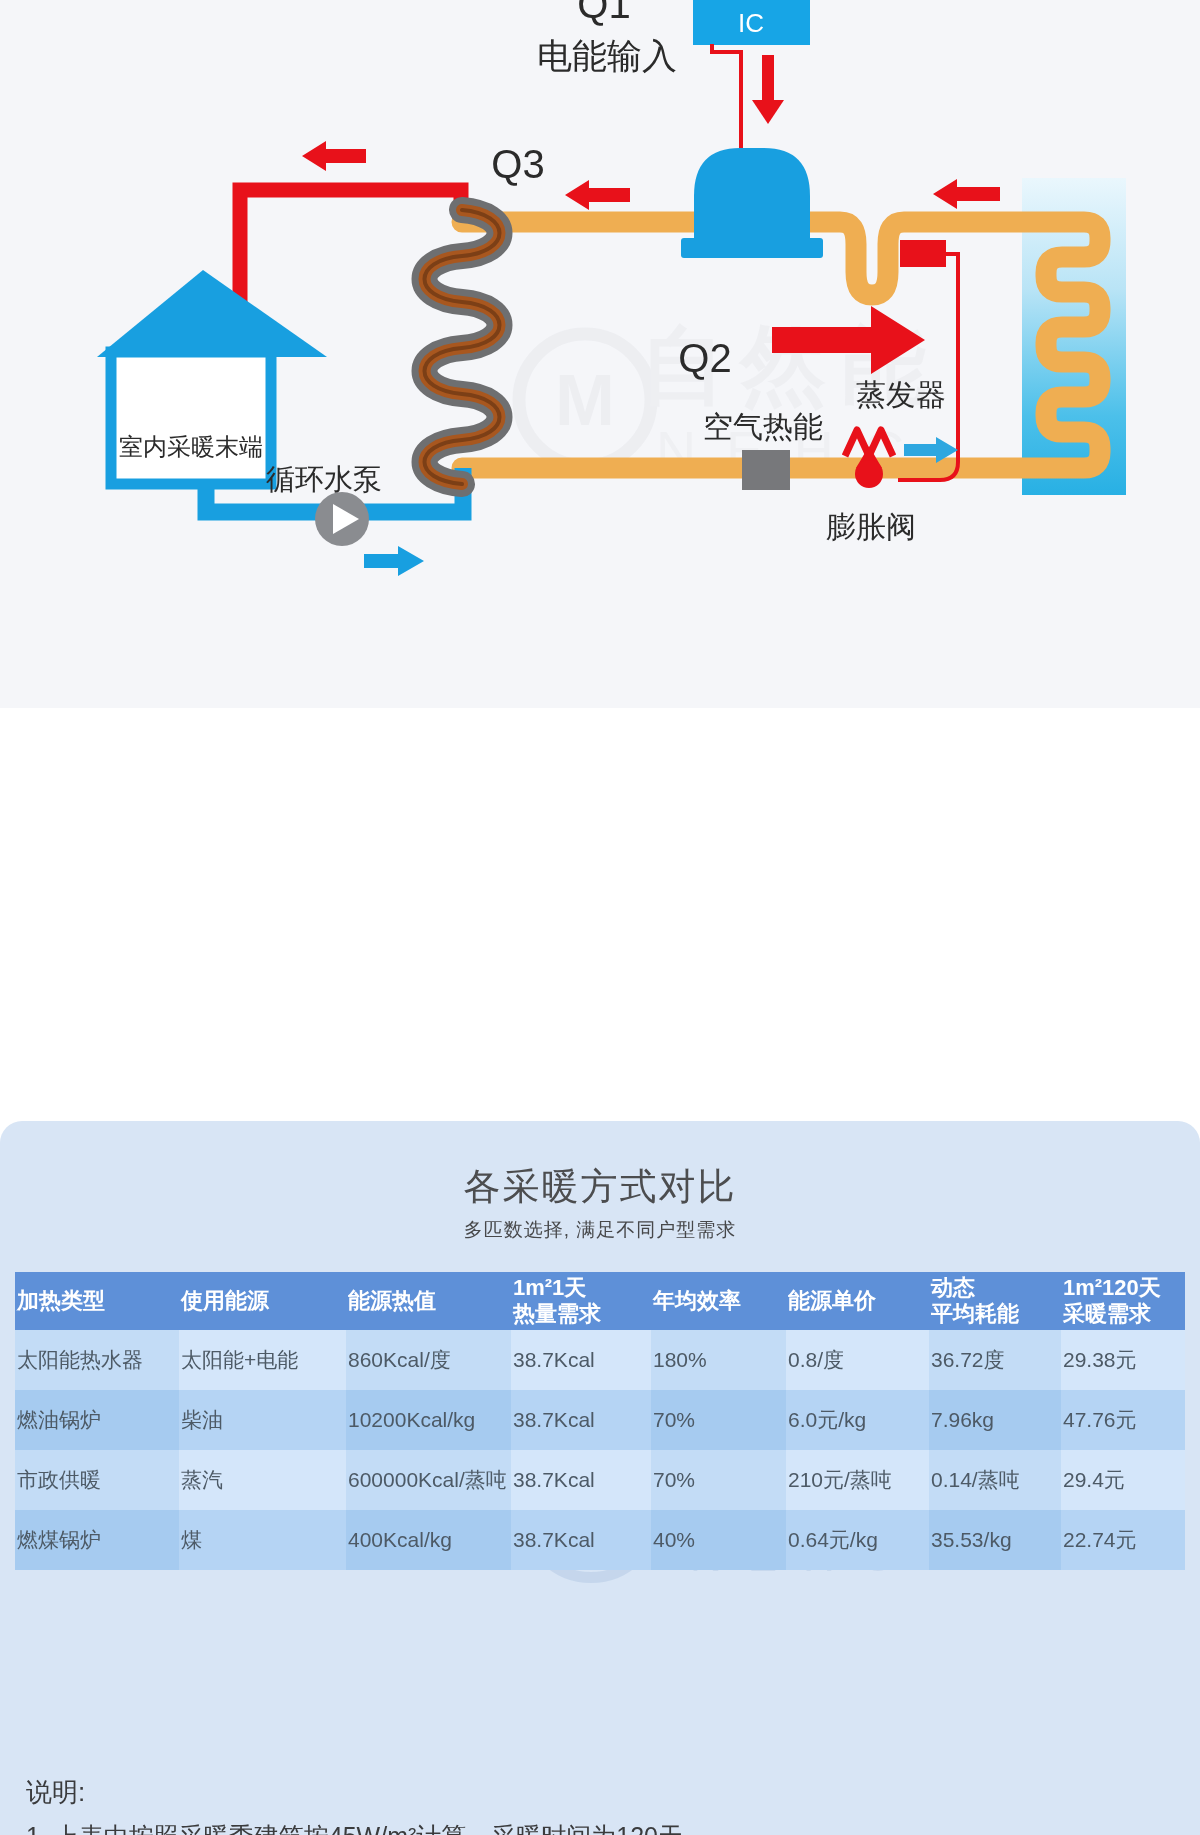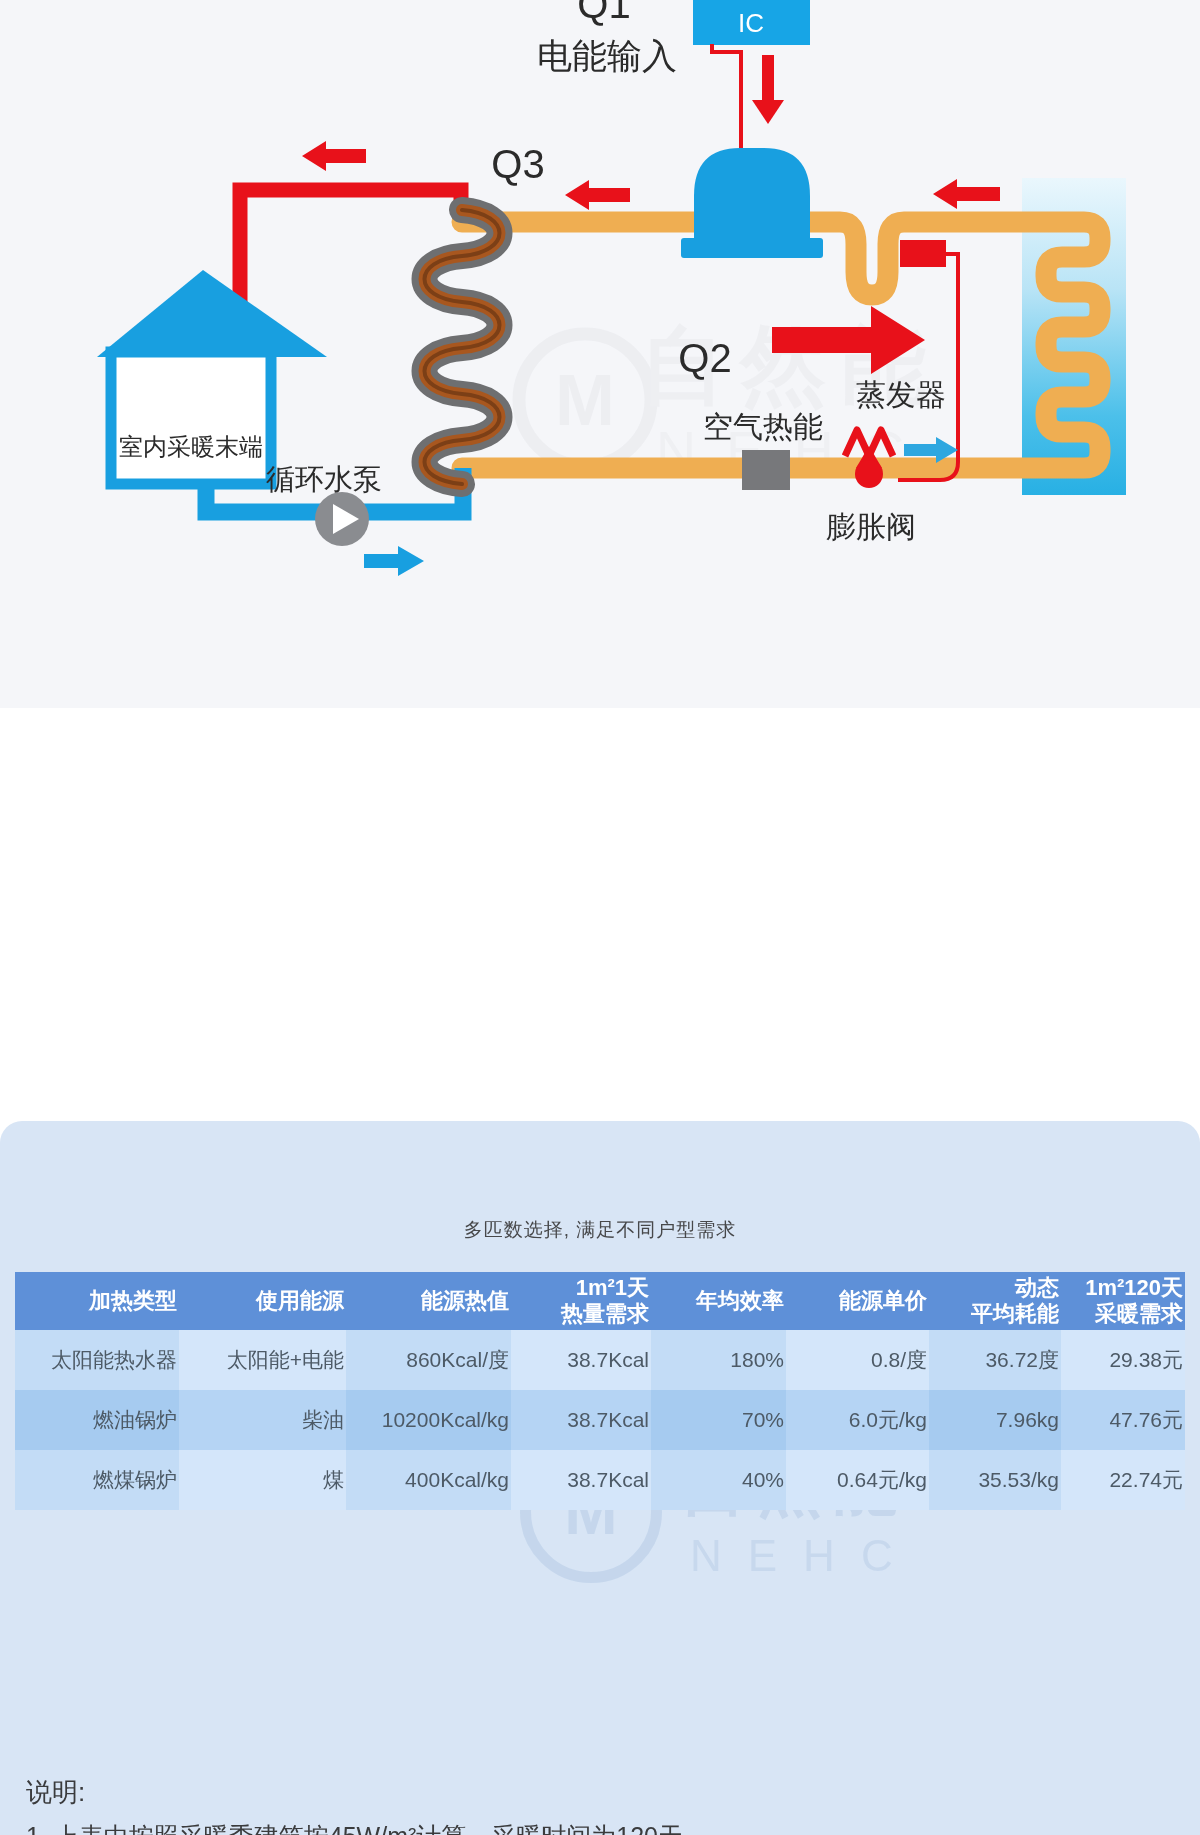--- a/index.html
+++ b/index.html
@@ -57,21 +57,21 @@
     display:flex;align-items:center;justify-content:center;font-weight:bold;
   }
   .wm .wm-cn{position:absolute;font-weight:bold;letter-spacing:10px;white-space:nowrap;}
   .wm .wm-en{position:absolute;letter-spacing:26px;white-space:nowrap;}
   
   #table-section{top:1121px;height:714px;background:#d8e5f5;border-radius:22px 22px 0 0;}
   #cmp-title{position:absolute;top:41px;width:100%;text-align:center;color:#4c4d4f;font-size:37px;font-weight:400;letter-spacing:2px;}
   #cmp-subtitle{position:absolute;top:96px;width:100%;text-align:center;color:#47484a;font-size:19px;letter-spacing:1px;}
   #cmp-table{
     position:absolute;left:15px;top:151px;width:1170px;
-    border-collapse:collapse;table-layout:fixed;text-align:right;
+    border-collapse:collapse;table-layout:fixed;text-align:left;
   }
   #cmp-table th{
     background:#5e90d8;color:#ffffff;font-size:22px;font-weight:bold;
     height:58px;white-space:pre-line;line-height:26px;padding:0 2px;
   }
   #cmp-table td{height:60px;font-size:21px;color:#4d5a66;padding:0 2px;}
   #cmp-table col:nth-child(1){width:164px;} #cmp-table col:nth-child(2){width:167px;}
   #cmp-table col:nth-child(3){width:165px;} #cmp-table col:nth-child(4){width:140px;}
   #cmp-table col:nth-child(5){width:135px;} #cmp-table col:nth-child(6){width:143px;}
   #cmp-table col:nth-child(7){width:132px;} #cmp-table col:nth-child(8){width:124px;}
@@ -239,20 +239,21 @@
   <div class="model-block" style="left:877px;top:1022px;">
     <span class="marker">◄</span>
     <div>
         <div>DHCRK-20M/BIBPWa</div>
         <div>HCRK-20M/BIBPWa</div>
       </div>
   </div>
 </section>
 
 <section id="table-section">
+  <div id="cmp-title">各采暖方式对比</div>
   <div id="cmp-subtitle">多匹数选择, 满足不同户型需求</div>
 
   <div class="wm" style="left:480px;top:300px;width:520px;height:210px;">
     <div class="wm-circle" style="left:40px;top:20px;width:120px;height:120px;border-width:11px;border-color:rgba(110,150,200,.18);color:rgba(110,150,200,.18);font-size:64px;">M</div>
     <div class="wm-cn" style="left:200px;top:20px;font-size:66px;color:rgba(110,150,200,.18);">自然能</div>
     <div class="wm-en" style="left:210px;top:110px;font-size:44px;color:rgba(110,150,200,.16);">NEHC</div>
   </div>
 
   <table id="cmp-table">
     <colgroup>
@@ -295,20 +296,30 @@
           <td>燃油锅炉</td>
           <td>柴油</td>
           <td>10200Kcal/kg</td>
           <td>38.7Kcal</td>
           <td>70%</td>
           <td>6.0元/kg</td>
           <td>7.96kg</td>
           <td>47.76元</td>
         </tr>
         <tr>
+          <td>市政供暖</td>
+          <td>蒸汽</td>
+          <td>600000Kcal/蒸吨</td>
+          <td>38.7Kcal</td>
+          <td>70%</td>
+          <td>210元/蒸吨</td>
+          <td>0.14/蒸吨</td>
+          <td>29.4元</td>
+        </tr>
+        <tr>
           <td>燃煤锅炉</td>
           <td>煤</td>
           <td>400Kcal/kg</td>
           <td>38.7Kcal</td>
           <td>40%</td>
           <td>0.64元/kg</td>
           <td>35.53/kg</td>
           <td>22.74元</td>
         </tr>
       </tbody>

